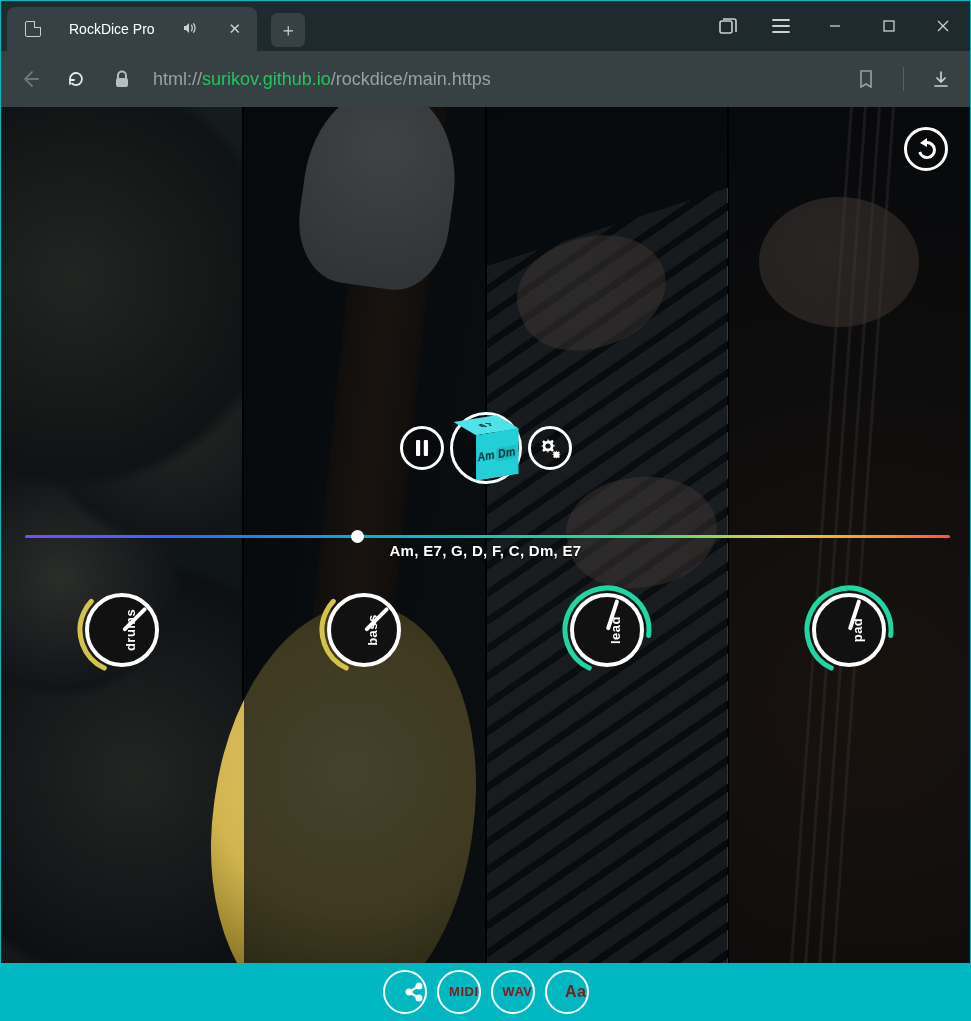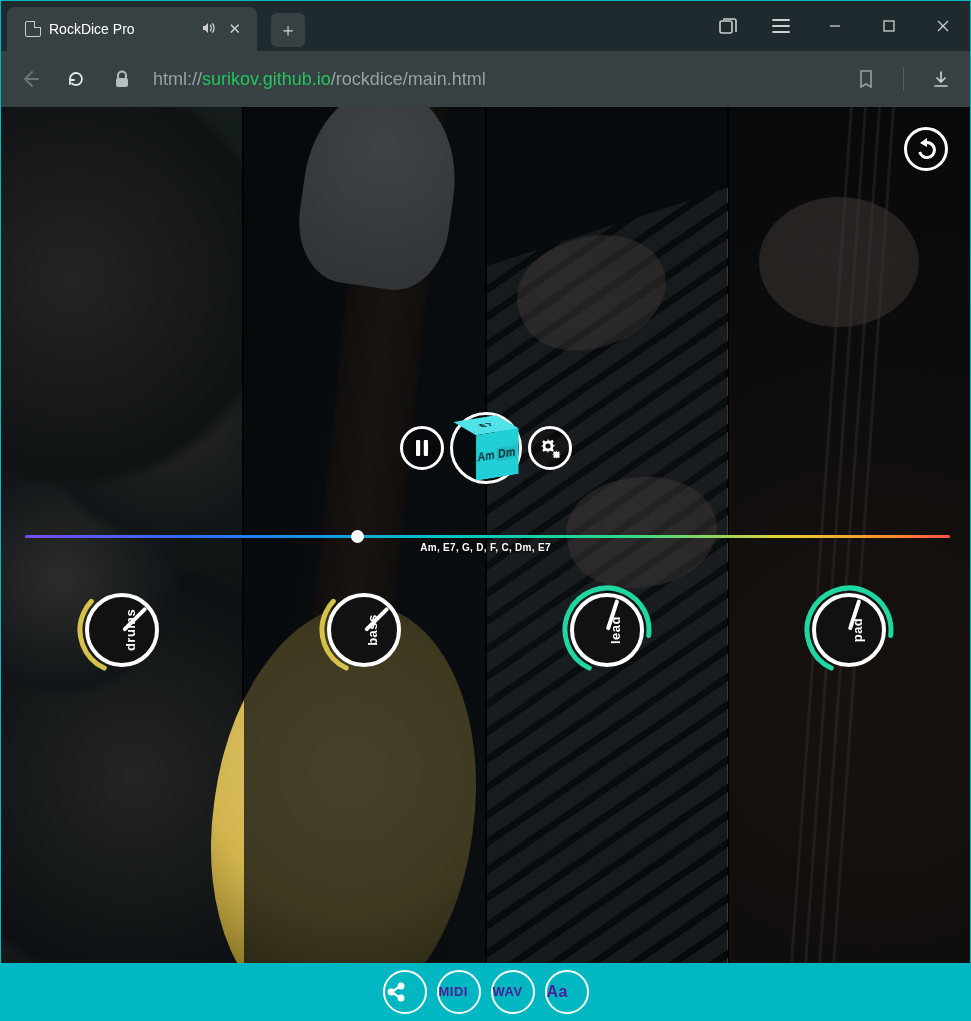--- a/index.html
+++ b/index.html
@@ -9,21 +9,21 @@
     --addressbar-h:56px;
     --footer-h:57px;
     --accent:#00b7c2;
     --accent-bright:#12d7cb;
     --dark:#161b20;
     --icon:#e8e8e8;
   }
   
   .chrome{width:971px;height:1021px;display:flex;flex-direction:column;border:1px solid var(--accent);}
   .titlebar{height:var(--titlebar-h);background:#1f2a2e;display:flex;align-items:flex-end;color:#ddd;}
-  .tab{height:44px;display:flex;align-items:center;gap:8px;background:#374043;padding:0 12px 0 18px;margin-left:6px;border-radius:8px 8px 0 0;min-width:250px;}
+  .tab{height:44px;display:flex;align-items:center;gap:28px;background:#374043;padding:0 12px 0 18px;margin-left:6px;border-radius:8px 8px 0 0;min-width:250px;}
   .tab .page-icon{width:16px;height:16px;border:1px solid #ccc;border-radius:2px;position:relative;background:transparent;}
   .tab .page-icon::after{content:"";position:absolute;right:-1px;top:-1px;width:6px;height:6px;border-left:1px solid #ccc;border-bottom:1px solid #ccc;background:#374043;}
   .tab-title{font-size:14px;color:#fff;flex:1;}
   .tab .sound-ico{font-size:11px;color:#cfcfcf;}
   .tab .close-x{color:#cfcfcf;font-size:15px;padding:0 4px;cursor:pointer;}
   .newtab{width:34px;height:34px;margin:0 0 4px 14px;border-radius:6px;background:#374043;display:flex;align-items:center;justify-content:center;color:#cfcfcf;font-size:18px;cursor:pointer;}
   .winctrls{margin-left:auto;display:flex;height:100%;}
   .winctrls div{width:54px;display:flex;align-items:center;justify-content:center;color:#cfcfcf;font-size:13px;cursor:pointer;}
   .winctrls .collections svg, .winctrls .menu svg{stroke:#cfcfcf;}
   .addressbar{height:var(--addressbar-h);background:#374043;display:flex;align-items:center;padding:0 14px;gap:16px;}
@@ -58,39 +58,39 @@
   .bg-cello{position:absolute;inset:0;background:radial-gradient(circle at 60% 70%, #4a2a12 0%, #20130a 60%, #0b0806 100%);}
   .cello-strings{position:absolute;left:55%;top:-20px;width:3px;height:900px;background:#caa;box-shadow:-14px 0 #caa,-28px 0 #caa,-42px 0 #caa;transform:rotate(4deg);opacity:0.35;}
   .cello-hand{position:absolute;left:30px;top:90px;width:160px;height:130px;background:radial-gradient(circle at 40% 40%,#e9c9af,#c89c80);border-radius:55%;opacity:0.5;}
 
   
   .center{position:absolute;left:50%;top:305px;transform:translateX(-50%);display:flex;flex-direction:column;align-items:center;z-index:10;}
   .ctrl-row{display:flex;align-items:center;gap:6px;}
   .round{border:3px solid #fff;border-radius:50%;display:flex;align-items:center;justify-content:center;cursor:pointer;background:rgba(0,0,0,0.2);} 
   .round.small{width:44px;height:44px;}
   .dice-wrap{width:72px;height:72px;border:3px solid #fff;border-radius:50%;display:flex;align-items:center;justify-content:center;cursor:pointer;background:rgba(0,0,0,0.15);}
-  .chords{margin-top:58px;color:#fff;font-weight:700;font-size:10px;text-shadow:0 1px 2px #000;letter-spacing:0.3px;}
+  .chords{margin-top:58px;color:#fff;font-weight:700;font-size:15px;text-shadow:0 1px 2px #000;letter-spacing:0.3px;}
   .progress-line{position:absolute;left:24px;right:20px;top:428px;height:3px;border-radius:2px;background:linear-gradient(90deg,#7a4bff 0%, #2d6bff 18%, #00c4c4 45%, #2fd98b 65%, #e4d23a 82%, #ff8a2a 94%, #ff4d4d 100%);z-index:9;}
   .progress-thumb{position:absolute;top:-5px;width:13px;height:13px;background:#fff;border-radius:50%;left:332px;}
 
   
   .knobs-row{position:absolute;left:0;right:0;top:478px;display:flex;z-index:8;}
   .knob-cell{flex:1;display:flex;justify-content:center;}
   .knob{width:90px;height:90px;position:relative;cursor:pointer;}
   .knob .disc{position:absolute;left:8px;top:8px;width:74px;height:74px;border-radius:50%;border:4px solid #fff;background:#111;}
   .knob .needle{position:absolute;left:50%;top:50%;width:32px;height:4px;background:#fff;border-radius:2px;transform-origin:left center;}
   .knob svg.ring{position:absolute;inset:0;}
   .knob .lbl{position:absolute;left:59%;top:50%;transform:translate(-50%,-50%) rotate(-90deg);color:#fff;font-size:13px;font-weight:700;letter-spacing:0.5px;}
 
   
   .undo{position:absolute;right:22px;top:20px;width:44px;height:44px;border:3px solid #fff;border-radius:50%;display:flex;align-items:center;justify-content:center;cursor:pointer;z-index:11;}
 
   
   .footer{height:var(--footer-h);background:var(--accent);display:flex;align-items:center;justify-content:center;gap:10px;}
-  .foot-btn{width:44px;height:44px;border:2.5px solid #fff;border-radius:50%;display:flex;align-items:center;justify-content:flex-start;cursor:pointer;color:#4c1d95;font-weight:700;}
+  .foot-btn{width:44px;height:44px;border:2.5px solid #fff;border-radius:50%;display:flex;align-items:center;justify-content:flex-end;cursor:pointer;color:#7f1d1d;font-weight:700;}
   .foot-btn.txt{font-size:13px;letter-spacing:0.5px;}
   
   .cube{width:48px;height:48px;position:relative;transform:rotateX(-18deg) rotateY(28deg);transform-style:preserve-3d;}
   .face{position:absolute;width:48px;height:48px;display:flex;align-items:center;justify-content:center;font-size:12px;font-weight:800;color:#072b30;}
   .face.front{background:#22cfd6;transform:translateZ(24px);} 
   .face.right{background:#0fb5bd;transform:rotateY(90deg) translateZ(24px);} 
   .face.top  {background:#4fe3e9;transform:rotateX(90deg) translateZ(24px);} 
   .face span{display:block;}
 </style>
 </head>
@@ -156,21 +156,21 @@
           <path d="M4 15v-4h4"></path>
         </svg>
     </div>
     <div class="nav-btn enabled">
       <svg width="16" height="18" viewBox="0 0 16 18" fill="#b8bdbf">
           <rect x="2" y="8" width="12" height="9" rx="2"></rect>
           <path d="M4 8V5.5a4 4 0 0 1 8 0V8" fill="none" stroke="#b8bdbf" stroke-width="2"></path>
         </svg>
     </div>
     <div class="url">
-      <span>html://</span><span class="host">surikov.github.io</span><span>/rockdice/main.html</span>
+      <span>html://</span><span class="host">surikov.github.io</span><span>/rockdice/main.https</span>
     </div>
     <div class="rightico">
       <svg width="16" height="18" viewBox="0 0 16 18" fill="none" stroke="#97a0a3" stroke-width="1.6">
           <path d="M3 1h10v16l-5-3-5 3z"></path>
         </svg>
     </div>
     <span class="vsep"></span>
     <div class="rightico">
       <svg width="18" height="18" viewBox="0 0 18 18" fill="none" stroke="#c9cecf" stroke-width="1.7" stroke-linecap="round">
           <path d="M9 2v10M5 8l4 4 4-4M3 16h12"></path>

